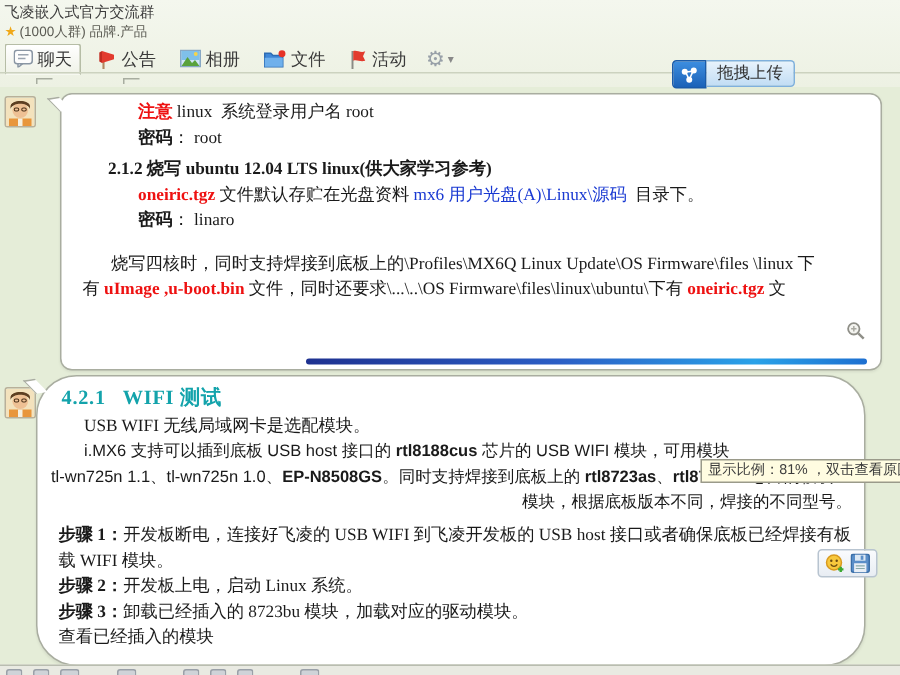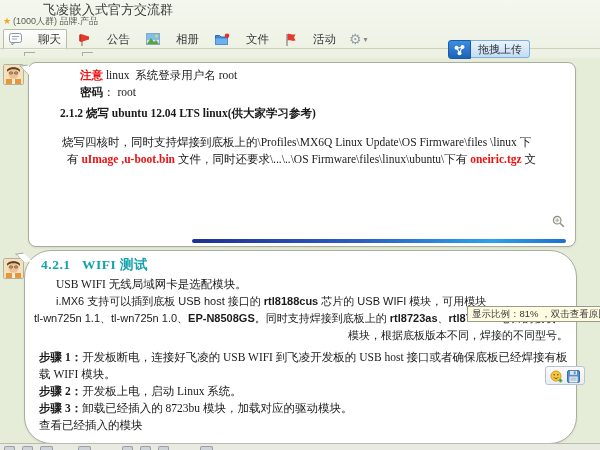--- a/index.html
+++ b/index.html
@@ -2,27 +2,27 @@
 <html><head>
 <meta charset="utf-8">
 <style>
   html,body{margin:0;padding:0;}
   #screen{position:relative;width:600px;height:450px;overflow:hidden;
     font-family:"Liberation Sans",sans-serif;background:#eff3e7;}
 
   
   #header{position:absolute;left:0;top:0;width:600px;height:58px;
     background:linear-gradient(#f4f7ee,#edf1e3);}
-  #title{position:absolute;left:3px;top:1px;font-size:13px;color:#3c3c3c;margin-left:40px;}
+  #title{position:absolute;left:3px;top:1px;font-size:10px;color:#3c3c3c;}
   #subtitle-row{position:absolute;left:3px;top:15px;font-size:9px;color:#5a5a52;display:flex;align-items:center;gap:2px;}
   .star{color:#f0a818;font-size:9px;line-height:9px;}
 
   
   #tabbar{position:absolute;left:3px;top:29px;height:20px;display:flex;align-items:center;font-size:11.5px;color:#3a3a3a;}
-  .tab{display:flex;align-items:center;gap:16px;padding:2px 5px;cursor:default;}
+  .tab{display:flex;align-items:center;gap:3px;padding:2px 5px;cursor:default;}
   .tab.selected{border:1px solid #b6bda6;border-bottom-color:#f6f8f0;background:linear-gradient(#ffffff,#f0f2e8);border-radius:2px 2px 0 0;}
   .tab-sep{width:6px;}
   #gear-wrap{display:flex;align-items:center;margin-left:8px;color:#98a0a8;}
   #gear-wrap .gear{font-size:14px;line-height:14px;}
   #gear-wrap .arrow{font-size:8px;color:#888;margin-left:2px;}
   #header-line{position:absolute;left:0;top:48px;width:600px;height:1px;background:#ccd2bf;}
   .handle{position:absolute;top:52px;width:10px;height:3px;border-left:1px solid #a8ada0;border-top:1px solid #a8ada0;}
 
   
   #upload-btn{position:absolute;left:448px;top:40px;height:17px;display:flex;z-index:30;cursor:pointer;justify-content:flex-end;}
@@ -159,30 +159,32 @@
         <path d="M3 8 C3 3 16 3 16 8 L16 6 C16 1 3 1 3 6 Z" fill="#5d3f22"></path>
         <circle cx="9.5" cy="8.5" r="5.2" fill="#eec094"></circle>
         <path d="M3.5 6 C5 3.5 14 3.5 15.5 6 L15.5 4.5 C13 2 6 2 3.5 4.5 Z" fill="#5d3f22"></path>
         <rect x="5.5" y="7" width="3" height="2" rx="1" fill="none" stroke="#4a3018" stroke-width="0.7"></rect>
         <rect x="10.5" y="7" width="3" height="2" rx="1" fill="none" stroke="#4a3018" stroke-width="0.7"></rect>
         <rect x="2" y="14" width="15" height="5" fill="#e8963c"></rect>
         <rect x="8" y="14" width="3" height="5" fill="#f6f0e0"></rect>
       </svg>
     </div>
 
-    <div class="bubble" style="left:28px;top:4px;width:546px;height:183px;">
+    <div class="bubble" style="left:40px;top:4px;width:546px;height:183px;">
       <div class="tail"></div>
       <div class="doc">
           <div class="doc-line" style="padding-left: 43px;"><span class="b c-red">注意</span><span> linux  系统登录用户名 root</span></div>
           <div class="doc-line" style="padding-left: 43px;"><span class="b">密码</span><span>： root</span></div>
           <div class="doc-blank" style="height: 4px;"></div>
           <div class="doc-line" style="padding-left: 23px;"><span class="b">2.1.2 烧写 ubuntu 12.04 LTS linux(供大家学习参考)</span></div>
+          <div class="doc-line" style="padding-left: 43px;"><span class="b c-red">oneiric.tgz</span><span> 文件默认存贮在光盘资料 </span><span class="c-blue">mx6 用户光盘(A)\Linux\源码</span><span>  目录下。</span></div>
+          <div class="doc-line" style="padding-left: 43px;"><span class="b">密码</span><span>： linaro</span></div>
           <div class="doc-blank" style="height: 12px;"></div>
           <div class="doc-line" style="padding-left: 25px;"><span>烧写四核时，同时支持焊接到底板上的\Profiles\MX6Q Linux Update\OS Firmware\files \linux 下</span></div>
-          <div class="doc-line" style="padding-left: 6px; margin-left: 24px;"><span>有 </span><span class="b c-red">uImage ,u-boot.bin</span><span> 文件，同时还要求\...\..\OS Firmware\files\linux\ubuntu\下有 </span><span class="b c-red">oneiric.tgz</span><span> 文</span></div>
+          <div class="doc-line" style="padding-left: 6px;"><span>有 </span><span class="b c-red">uImage ,u-boot.bin</span><span> 文件，同时还要求\...\..\OS Firmware\files\linux\ubuntu\下有 </span><span class="b c-red">oneiric.tgz</span><span> 文</span></div>
         </div>
       <div id="magnifier1">
         <svg width="13" height="13" viewBox="0 0 13 13">
           <circle cx="5.2" cy="5.2" r="3.8" fill="#f4f4f0" stroke="#8f8f88" stroke-width="1.2"></circle>
           <line x1="8.2" y1="8.2" x2="11.8" y2="11.8" stroke="#8f8f88" stroke-width="1.6"></line>
           <line x1="3.4" y1="5.2" x2="7" y2="5.2" stroke="#aaaaa2" stroke-width="1"></line>
           <line x1="5.2" y1="3.4" x2="5.2" y2="7" stroke="#aaaaa2" stroke-width="1"></line>
         </svg>
       </div>
       <div id="hscroll1"></div>

